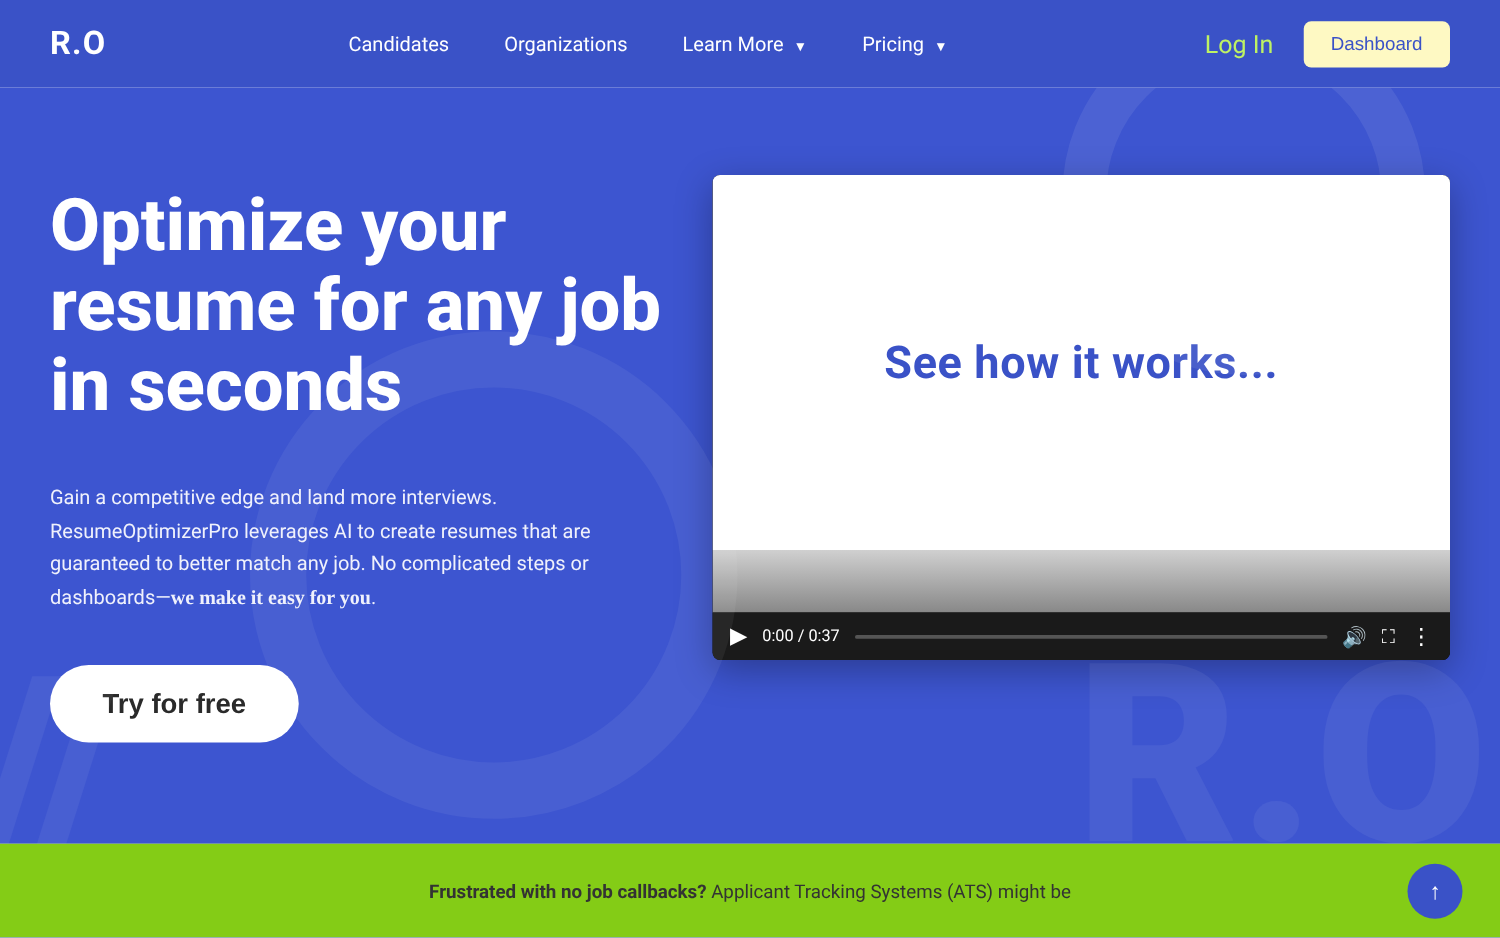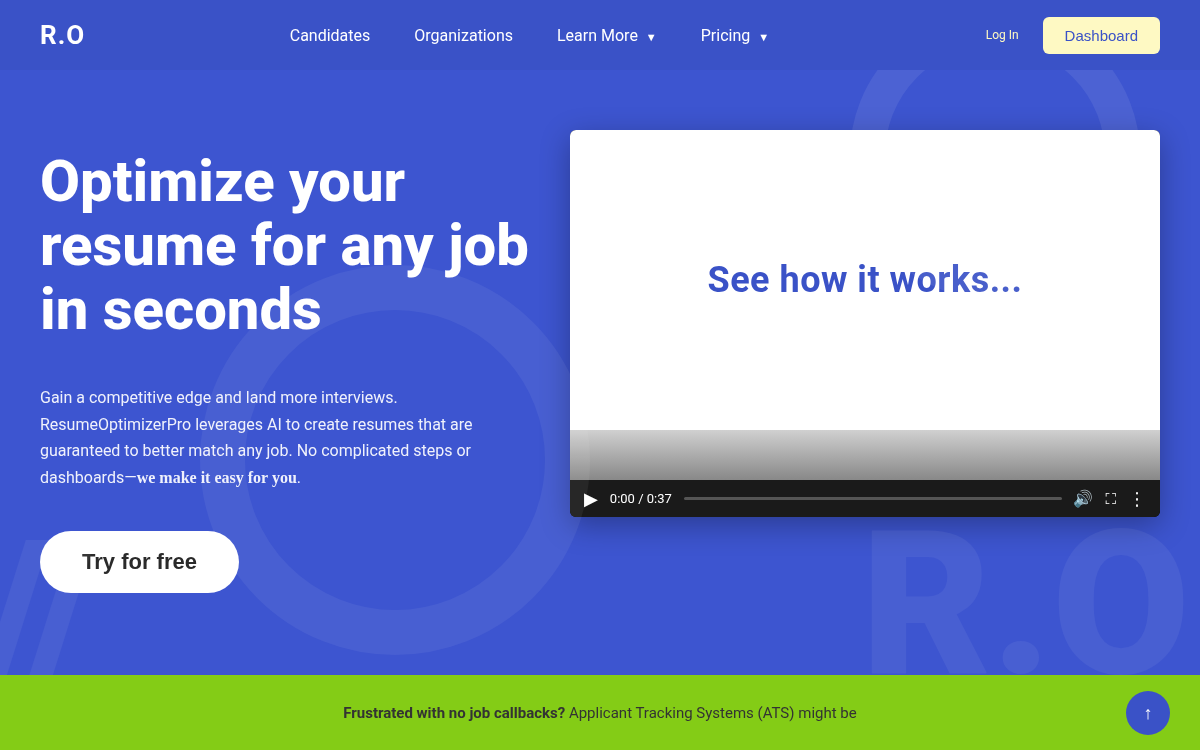--- a/index.html
+++ b/index.html
@@ -49,22 +49,22 @@
     .nav-link .arrow {
       font-size: 11px;
       margin-left: 4px;
     }
     .nav-right {
       display: flex;
       align-items: center;
       gap: 12px;
     }
     .login-link {
-      color: #fef9c3;
-      font-size: 12px;
+      color: #bef264;
+      font-size: 20px;
       cursor: pointer;
       padding: 8px 12px;
     }
     .dashboard-btn {
       background: #fef9c3;
       color: #3a52c7;
       border: none;
       border-radius: 6px;
       padding: 10px 22px;
       font-size: 15px;
@@ -156,21 +156,21 @@
       border-radius: 50px;
       padding: 18px 42px;
       font-size: 22px;
       font-weight: 600;
       cursor: pointer;
     }
 
     .hero-right {
       flex: 0 0 590px;
       max-width: 590px;
-      margin-top: 0;
+      margin-top: 10px;
     }
 
     
     .video-container {
       width: 590px;
       border-radius: 6px;
       overflow: hidden;
       box-shadow: 0 8px 30px rgba(0,0,0,0.3);
       background: #000;
     }

